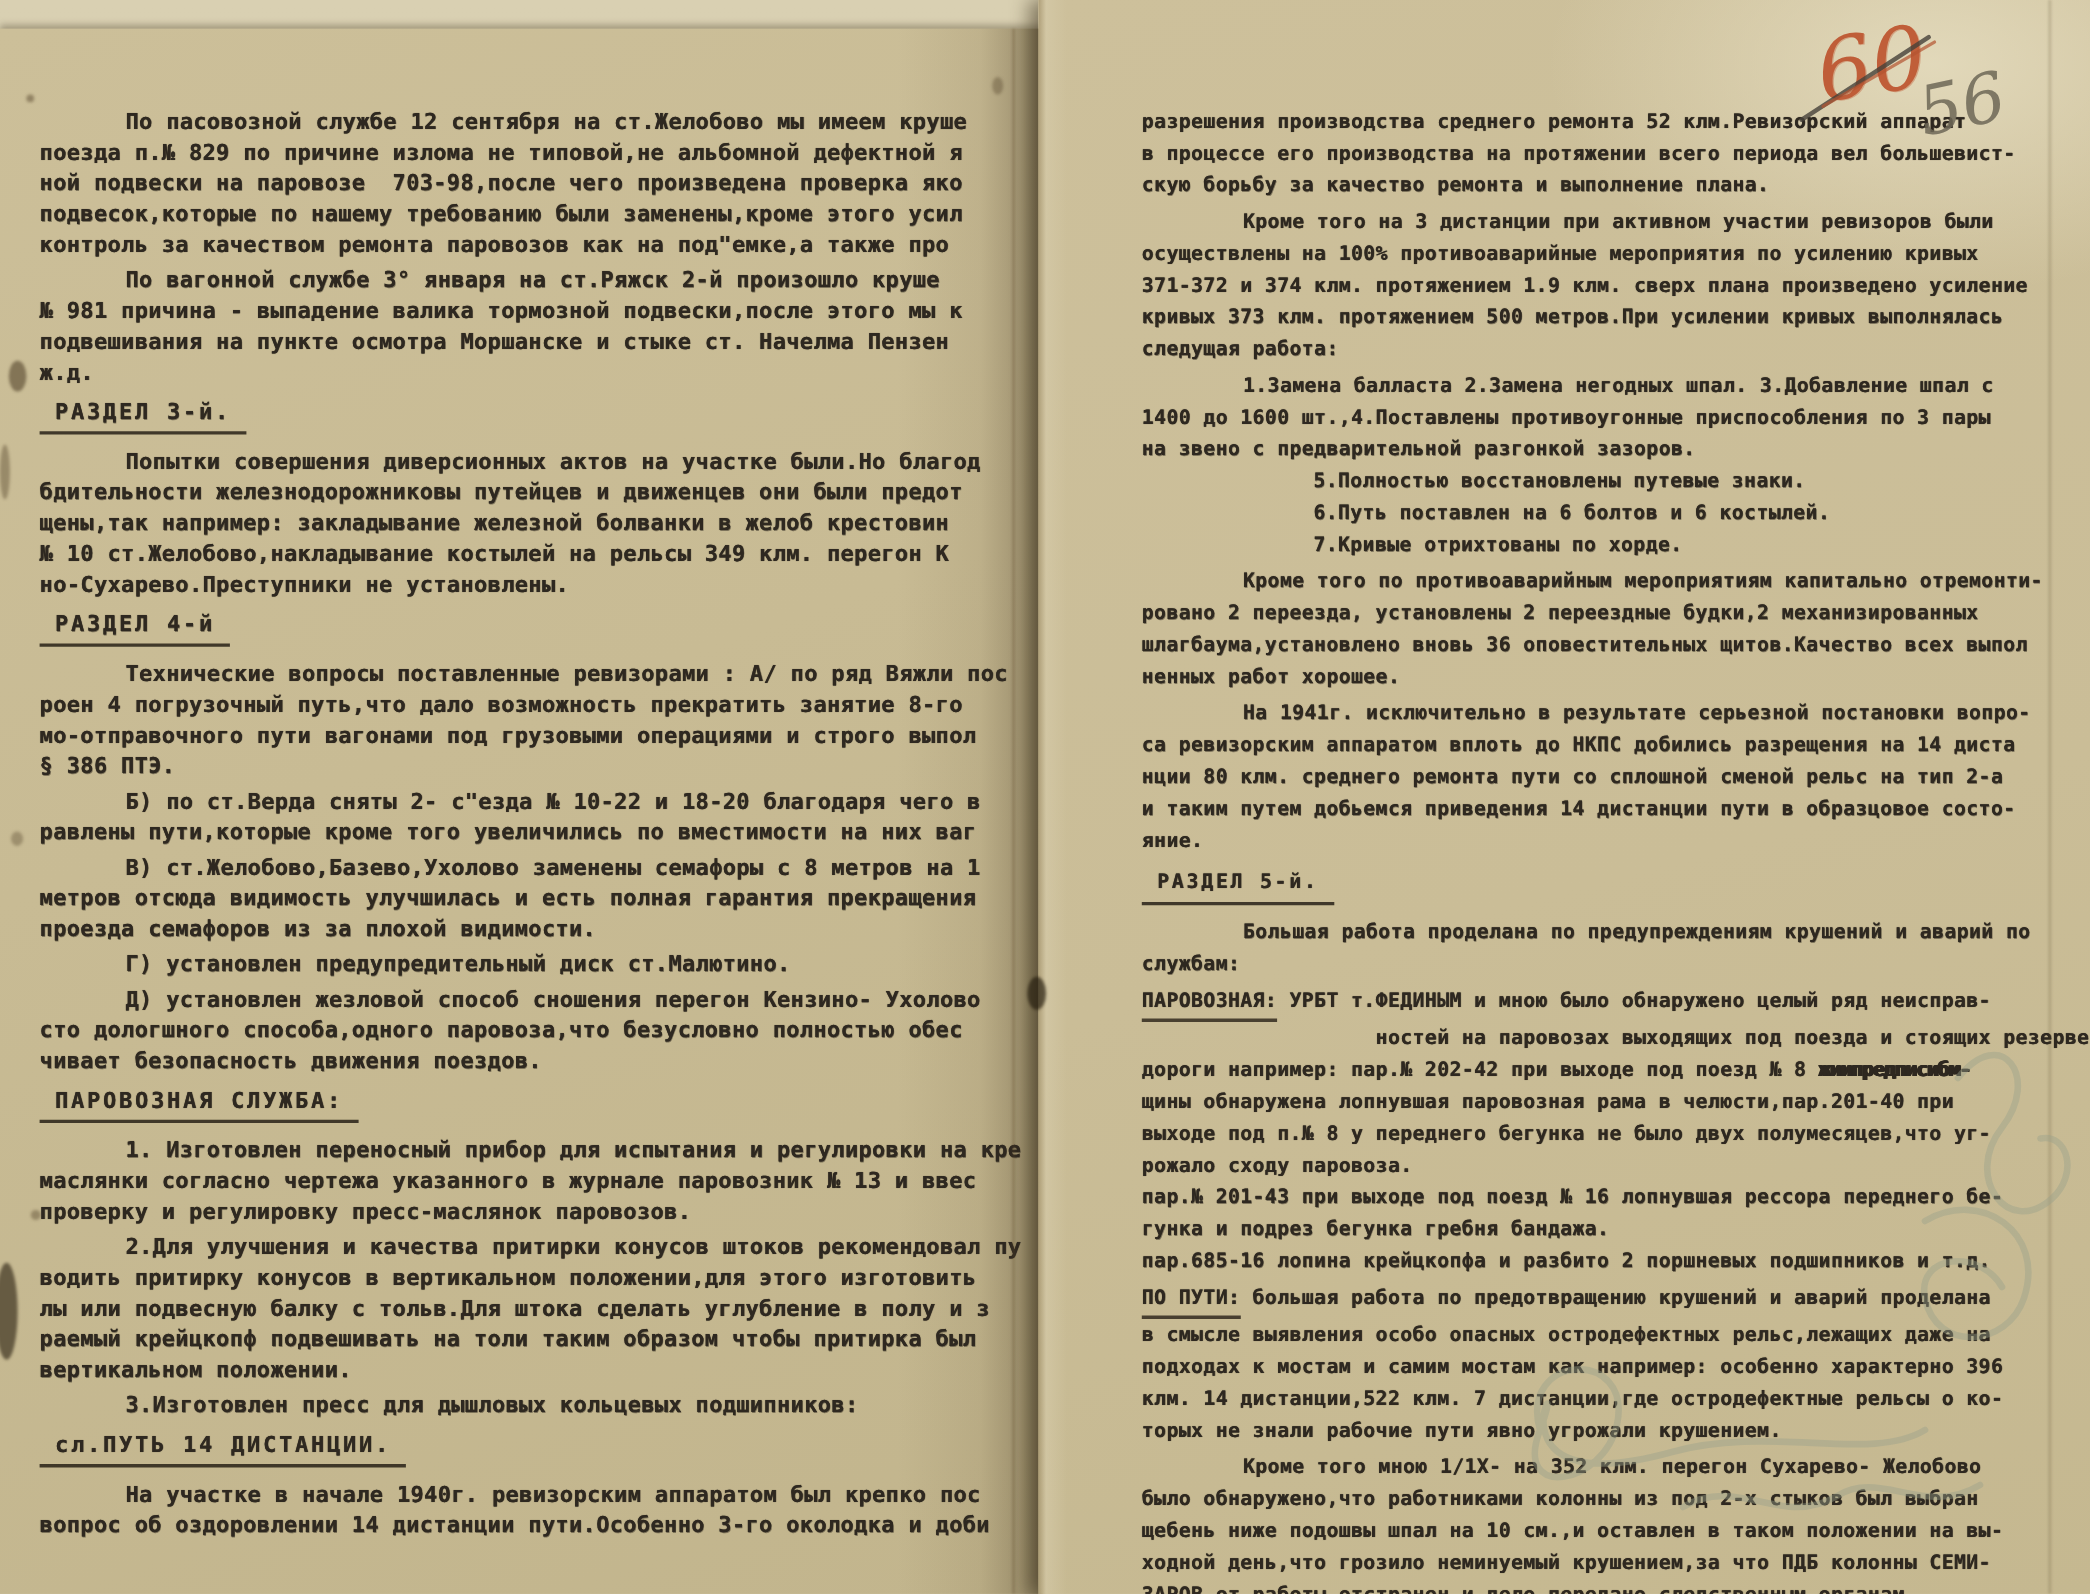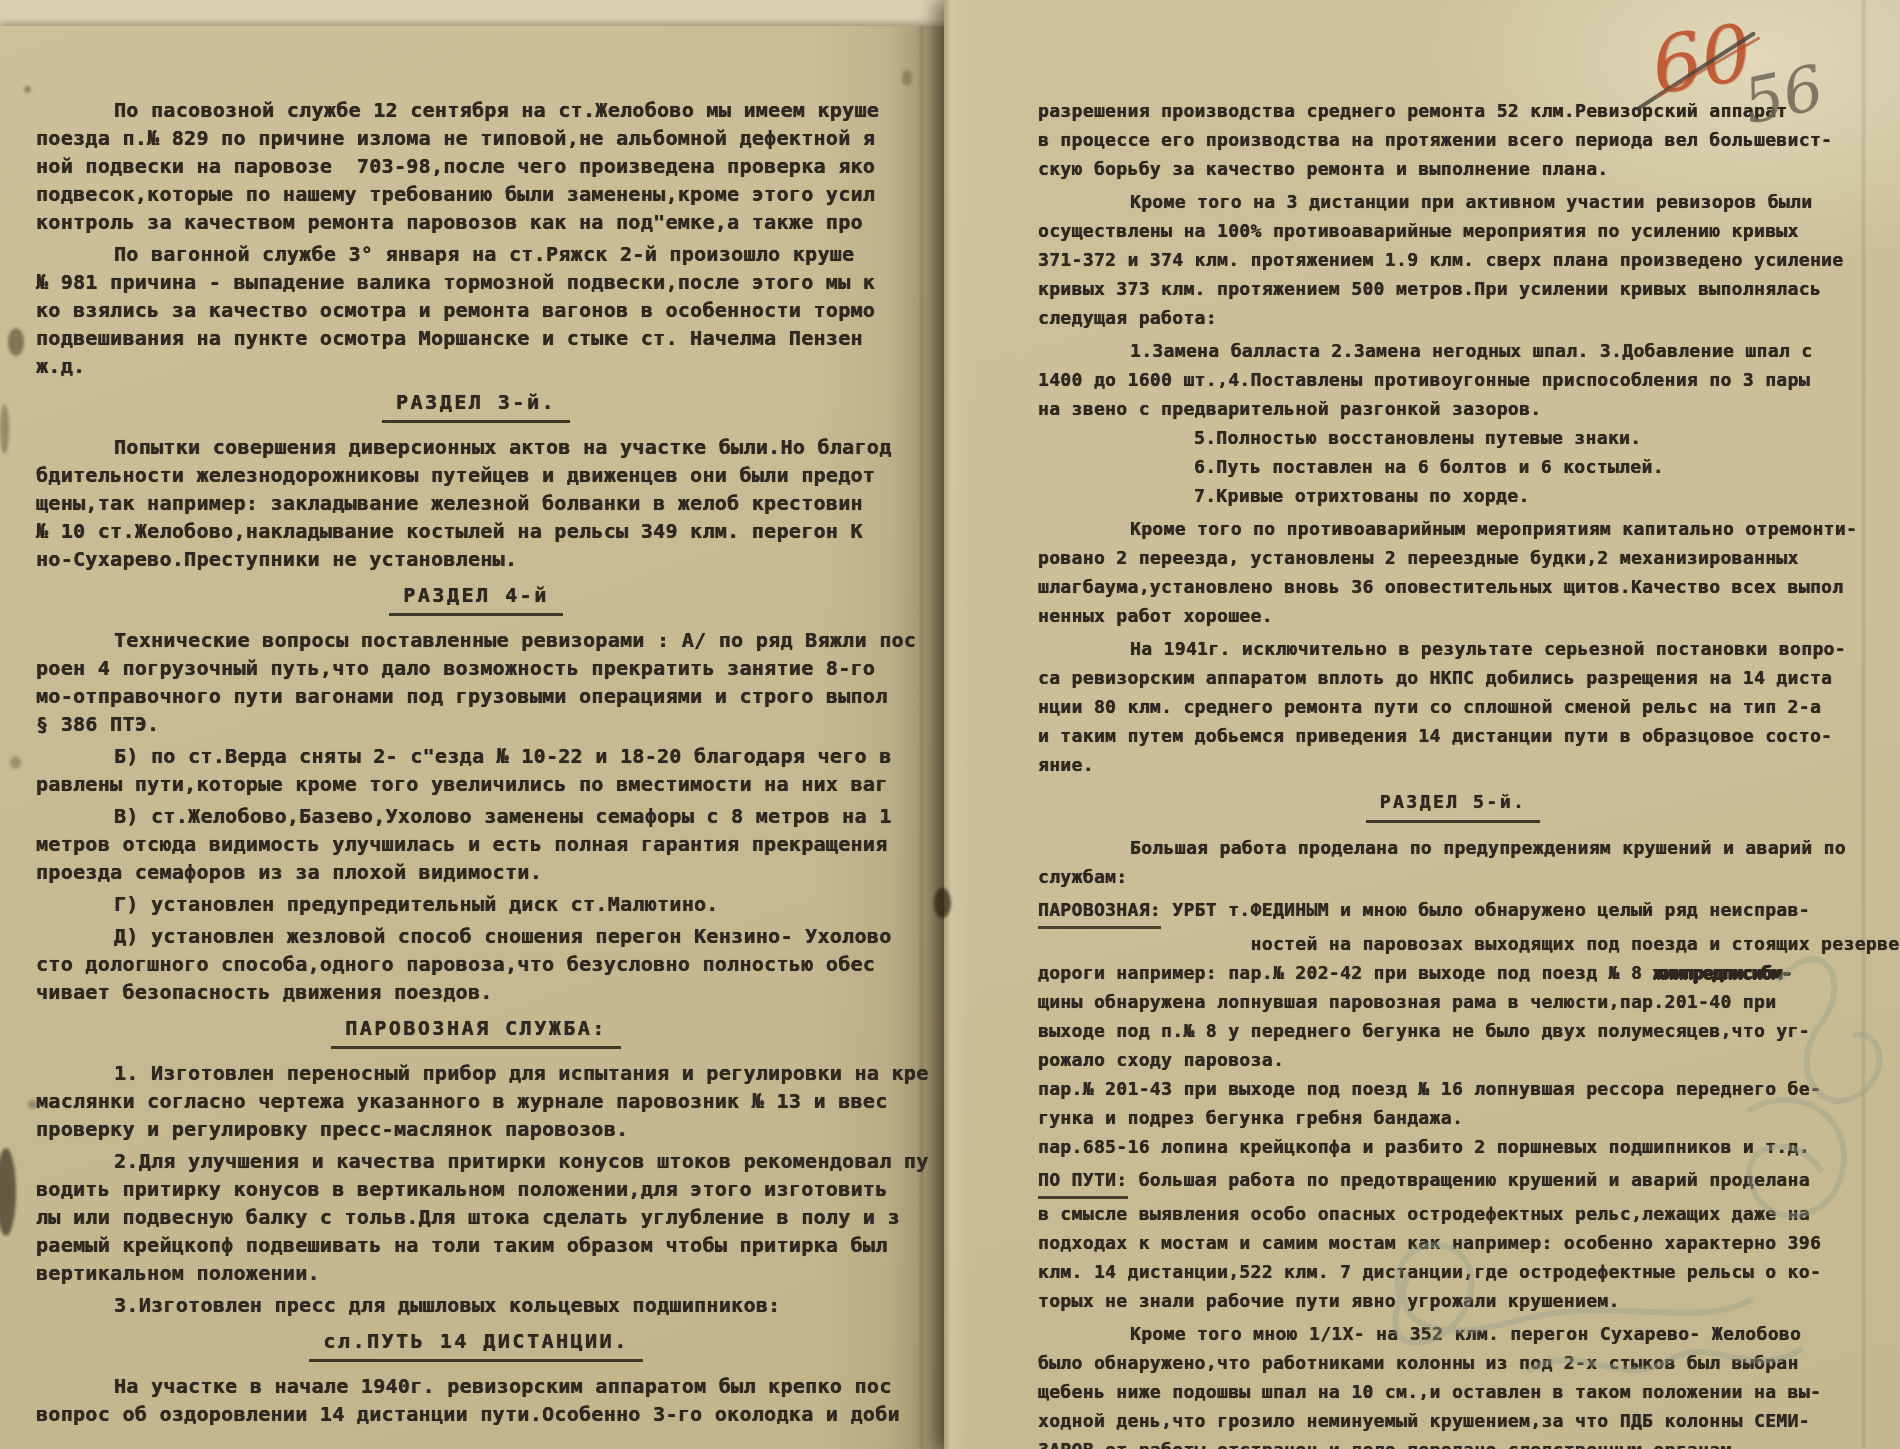--- a/index.html
+++ b/index.html
@@ -32,21 +32,21 @@
     color:#2e2820;
     font-weight:bold;
     text-shadow:0 0 0.7px rgba(46,40,30,0.9), 0.5px 0.4px 0.6px rgba(46,40,30,0.45);
   }
   .col-left .line{font-size:20px;line-height:28px;letter-spacing:0.3px;}
   .col-right .line{font-size:18px;line-height:29px;letter-spacing:0.35px;}
   .line.ind{text-indent:78px;margin-top:4px;}
   .col-right .line.ind{text-indent:92px;}
   .line.ind2{text-indent:156px;}
   .line.lab{margin-top:4px;}
-  .line.h{text-align:center;margin:8px 0 10px 0;text-indent:0;}
+  .line.h{margin:8px 0 10px 0;text-indent:0;}
   .hu{
     display:inline-block;letter-spacing:2.5px;padding:0 14px 4px 14px;
     border-bottom:3px solid rgba(40,33,22,0.85);
   }
   .lbl{
     display:inline-block;padding-bottom:2px;
     border-bottom:3px solid rgba(40,33,22,0.8);
   }
   .struck{
     font-weight:bold;letter-spacing:-1px;
@@ -91,21 +91,20 @@
 
 <div class="page page-left">
   <div class="col col-left" id="col-left">
       <div class="line ind">По пасовозной службе 12 сентября на ст.Желобово мы имеем круше</div>
       <div class="line ">поезда п.№ 829 по причине излома не типовой,не альбомной дефектной я</div>
       <div class="line ">ной подвески на паровозе  703-98,после чего произведена проверка яко</div>
       <div class="line ">подвесок,которые по нашему требованию были заменены,кроме этого усил</div>
       <div class="line ">контроль за качеством ремонта паровозов как на под"емке,а также про</div>
       <div class="line ind">По вагонной службе 3° января на ст.Ряжск 2-й произошло круше</div>
       <div class="line ">№ 981 причина - выпадение валика тормозной подвески,после этого мы к</div>
-      <div class="line ">ко взялись за качество осмотра и ремонта вагонов в особенности тормо</div>
       <div class="line ">подвешивания на пункте осмотра Моршанске и стыке ст. Начелма Пензен</div>
       <div class="line ">ж.д.</div>
       <div class="line h"><span class="hu">РАЗДЕЛ 3-й.</span></div>
       <div class="line ind">Попытки совершения диверсионных актов на участке были.Но благод</div>
       <div class="line ">бдительности железнодорожниковы путейцев и движенцев они были предот</div>
       <div class="line ">щены,так например: закладывание железной болванки в желоб крестовин</div>
       <div class="line ">№ 10 ст.Желобово,накладывание костылей на рельсы 349 клм. перегон К</div>
       <div class="line ">но-Сухарево.Преступники не установлены.</div>
       <div class="line h"><span class="hu">РАЗДЕЛ 4-й</span></div>
       <div class="line ind">Технические вопросы поставленные ревизорами : А/ по ряд Вяжли пос</div>

